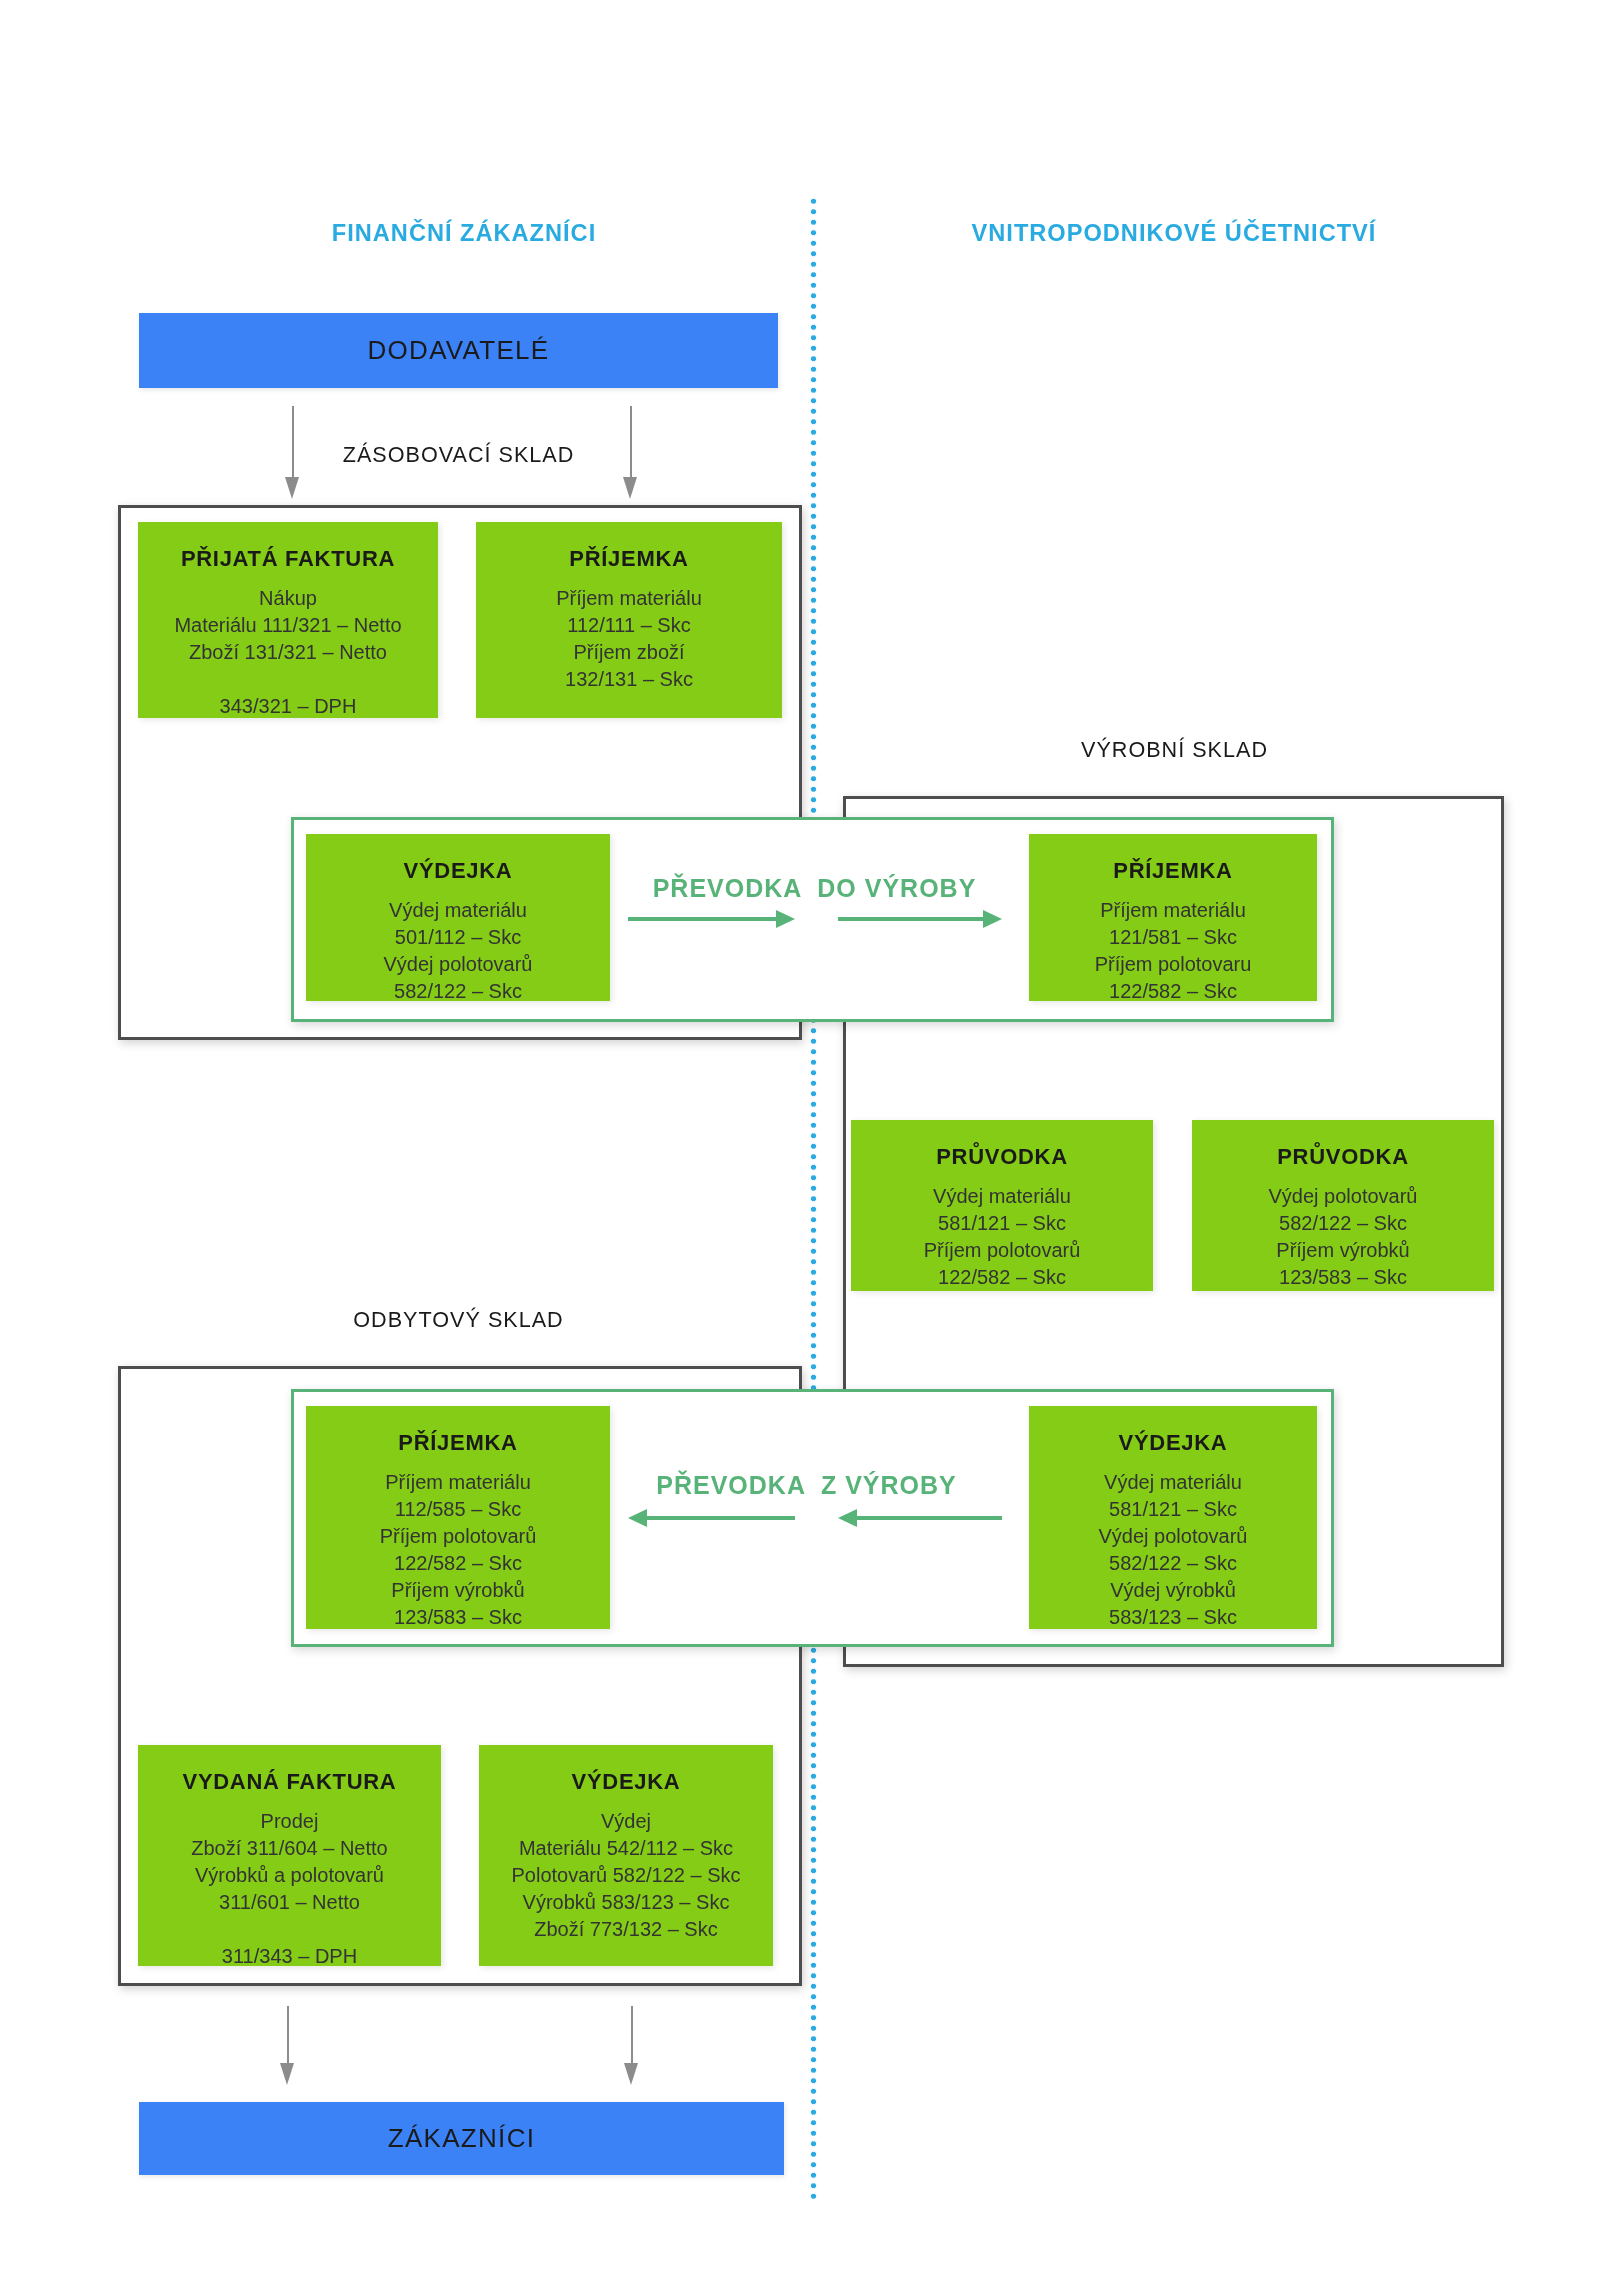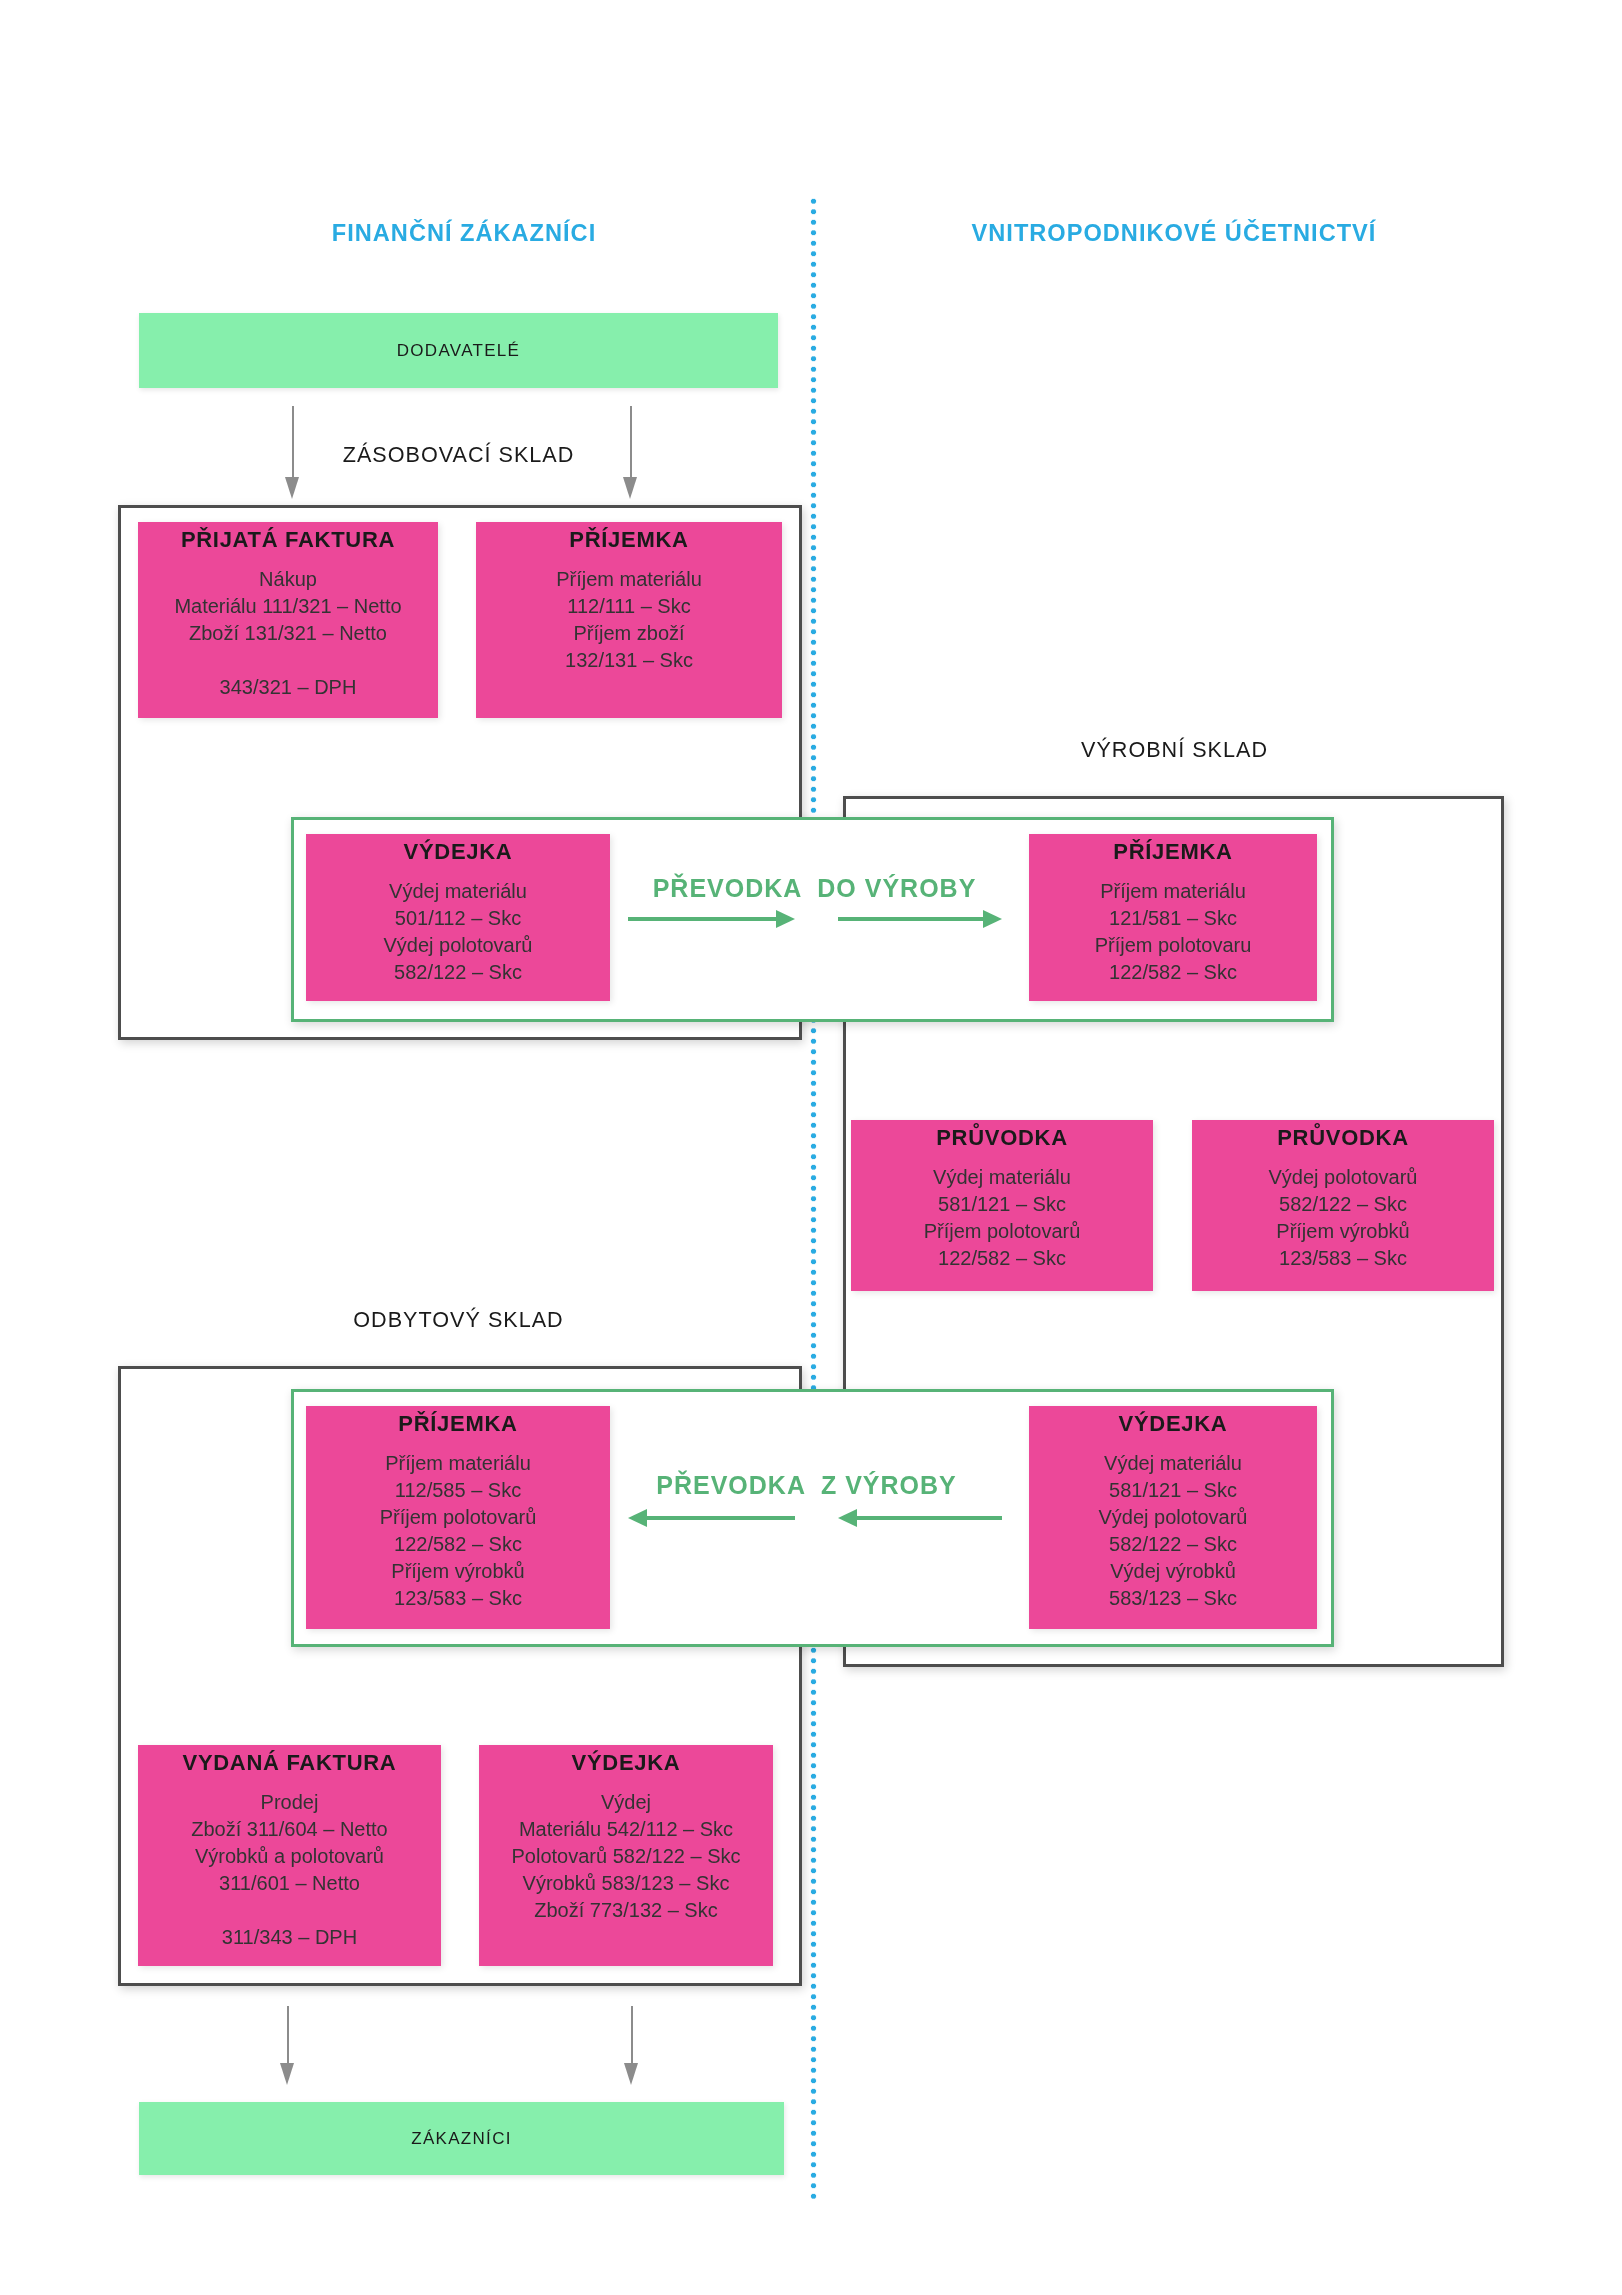--- a/index.html
+++ b/index.html
@@ -53,23 +53,23 @@
     width: 6.5px; height: 2004px;
     background-image: radial-gradient(2.6px 2.9px at center, #29abe2 97%, rgba(41,171,226,0) 100%);
     background-size: 6.5px 10.5px;
     background-repeat: repeat-y;
     z-index: 1;
   }
 
   
   .gray-node {
     position: absolute;
-    background: #86efac;
+    background: #3b82f6;
     display: flex; align-items: center; justify-content: center;
-    font-size: 17px;
+    font-size: 26px;
     letter-spacing: 1.3px;
     color: #1a1a1a;
     box-shadow: 1.3px 2px 5.2px rgba(0,0,0,0.10);
     z-index: 2;
   }
   #suppliers-node { left: 139px; top: 313px;  width: 639px; height: 75px; }
   #customers-node { left: 139px; top: 2102px; width: 645px; height: 73px; }
 
   
   .frame {
@@ -105,23 +105,23 @@
     white-space: pre;
     z-index: 4;
   }
   #label-to-production   { left: 618px; top: 874px; width: 393px; }
   #label-from-production { left: 610px; top: 1471px; width: 393px; }
 
   
   .card {
     position: absolute;
     box-sizing: border-box;
-    background: #ec4899;
-    text-align: center;
-    padding-top: 5px;
+    background: #84cc16;
+    text-align: center;
+    padding-top: 24px;
     box-shadow: 2px 2px 6.5px rgba(0,0,0,0.10);
     z-index: 4;
   }
   .card-title {
     font-size: 22px; font-weight: bold;
     letter-spacing: 0.7px;
     color: #1a1a1a;
     margin-bottom: 13px;
   }
   .card-line {

